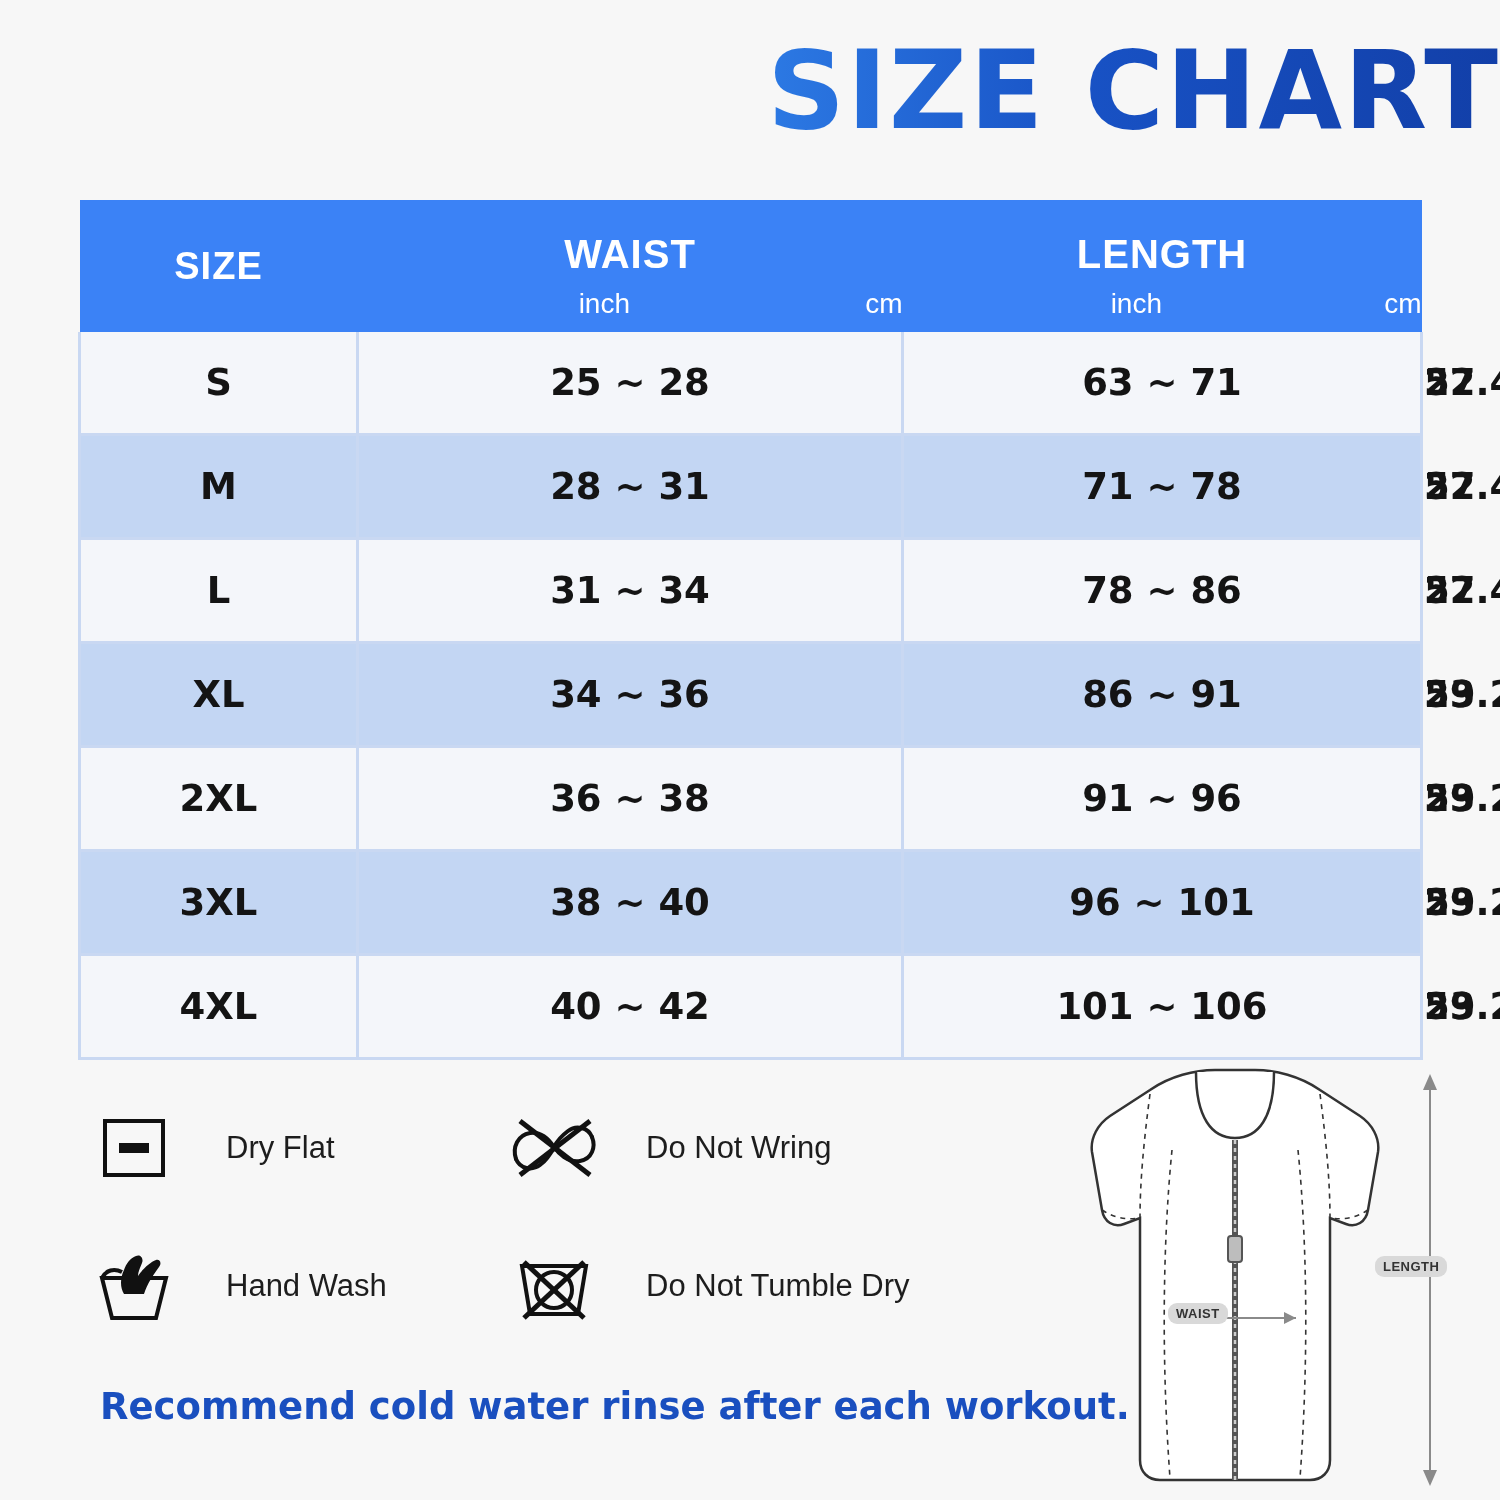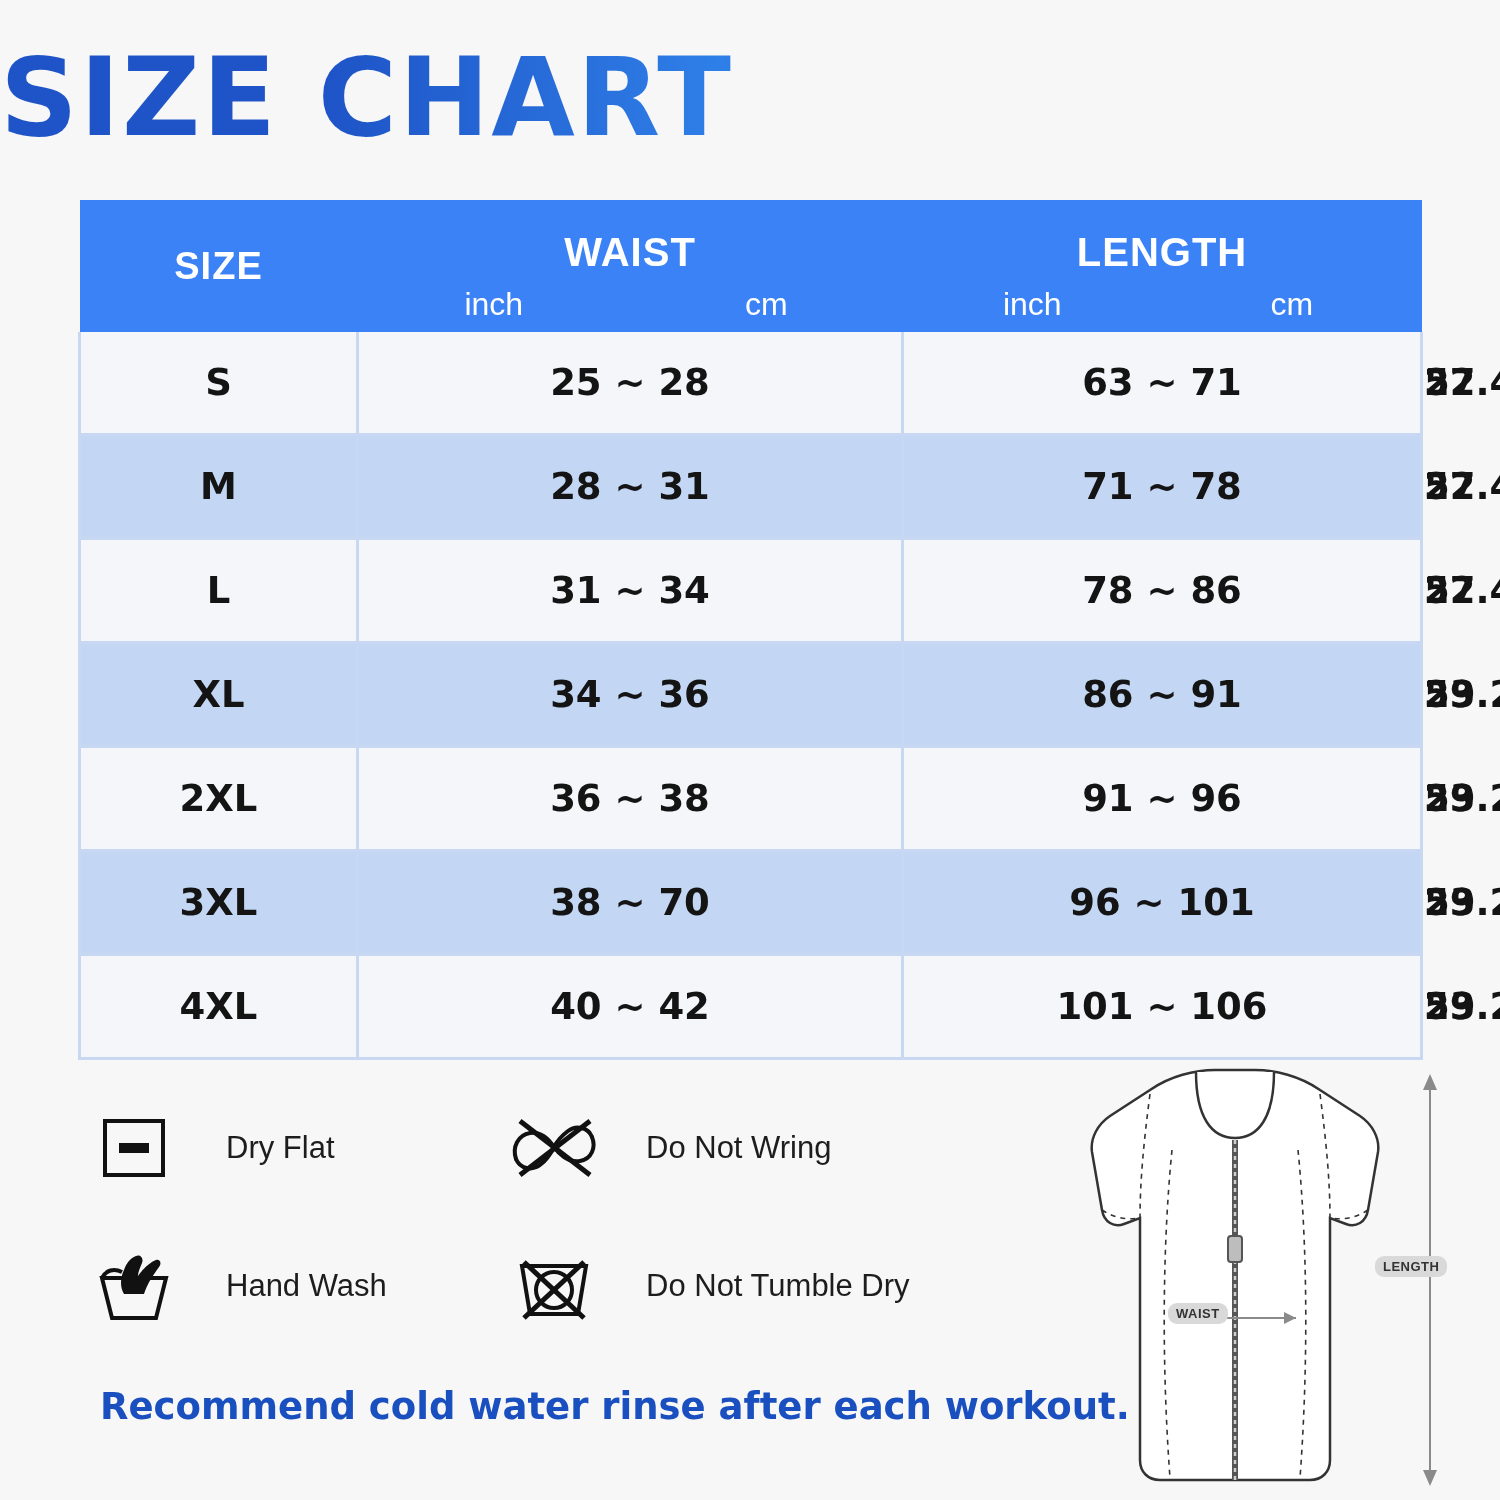--- a/index.html
+++ b/index.html
@@ -10,25 +10,25 @@
     width: 1500px;
     height: 1500px;
     background: #f7f7f7;
     font-family: "Liberation Sans", sans-serif;
     overflow: hidden;
     position: relative;
   }
 
   
   .title {
-    text-align: left;
+    text-align: right;
     font-size: 108px;
     font-weight: bold;
     letter-spacing: 2px;
-    padding-top: 35px;
+    padding-top: 28px;
     background: linear-gradient(90deg, #1e54c7 0%, #1e54c7 22%, #2f7fe8 48%, #1852c5 72%, #123fa8 100%);
     -webkit-background-clip: text;
     background-clip: text;
     color: transparent;
     font-family: "DejaVu Sans", sans-serif;
   }
 
   
   .table-wrap {
     position: absolute;
@@ -63,22 +63,23 @@
     letter-spacing: 1px;
     padding-top: 22px;
     line-height: 1;
   }
   .group-units {
     display: flex;
     margin-top: 14px;
   }
   .group-units span {
     flex: 1;
-    font-size: 32px;
+    font-size: 28px;
     font-weight: normal;
+    text-align: right;
   }
   .col-divider {
     border-left: 3px solid #f7f7f7;
   }
   table.size-table tbody td {
     text-align: center;
     font-size: 37px;
     font-weight: bold;
     color: #141414;
     height: 99px;
@@ -212,21 +213,21 @@
       </tr>
       <tr class="row-odd">
         <td>2XL</td>
         <td>36 ~ 38</td>
         <td>91 ~ 96</td>
         <td>23.2</td>
         <td>59</td>
       </tr>
       <tr class="row-even">
         <td>3XL</td>
-        <td>38 ~ 70</td>
+        <td>38 ~ 40</td>
         <td>96 ~ 101</td>
         <td>23.2</td>
         <td>59</td>
       </tr>
       <tr class="row-odd">
         <td>4XL</td>
         <td>40 ~ 42</td>
         <td>101 ~ 106</td>
         <td>23.2</td>
         <td>59</td>

